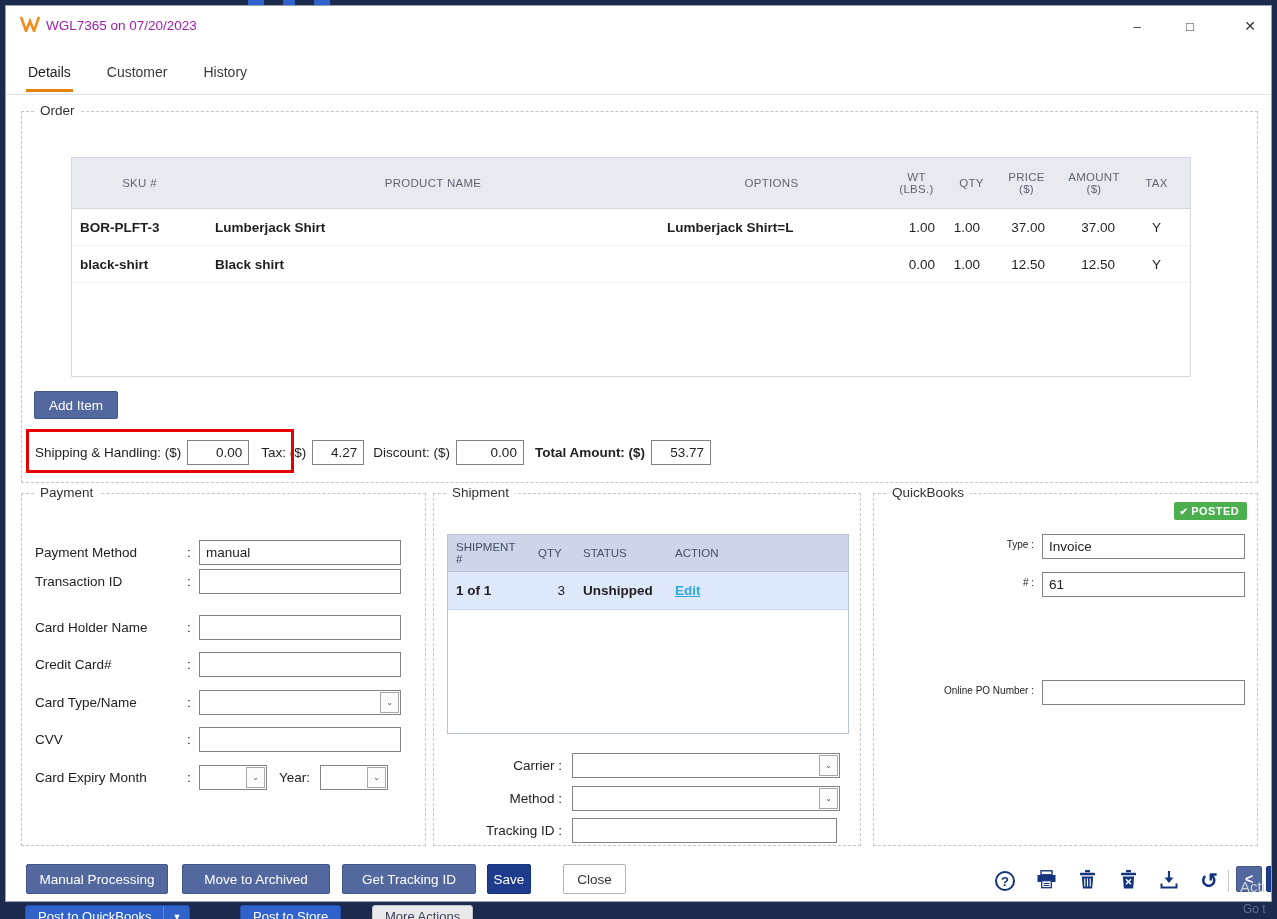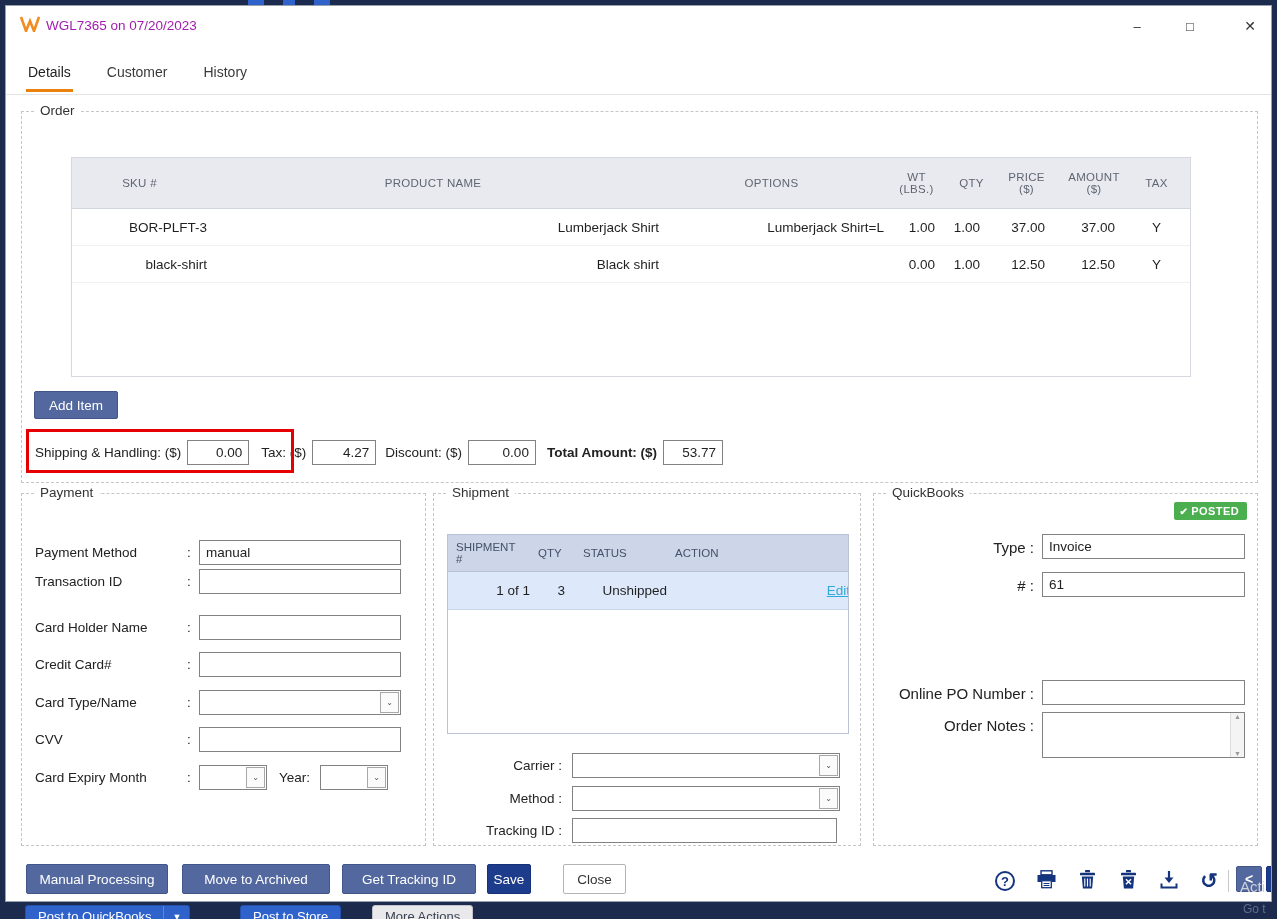--- a/index.html
+++ b/index.html
@@ -37,21 +37,21 @@
 
   
   .tbl-wrap { position:absolute; left:12px; top:45px; width:1120px; height:220px;
               border:1px solid #d5d8e0; overflow:hidden; background:#fff;margin-left:37px; }
   table { border-collapse:collapse; table-layout:fixed; width:100%; }
   .ohead th { background:#e8eaef; color:#5f6672; font-size:11.5px; font-weight:normal;
               letter-spacing:.3px; height:36px; white-space:pre-line; text-align:center;
               vertical-align:middle; border-bottom:1px solid #d2d6de; }
   .orow td { font-size:13.5px; color:#1f1f1f; height:37px; border-bottom:1px solid #f1f1f3;
              overflow:hidden; white-space:nowrap; }
-  td.l { text-align:right; padding-left:8px; }
+  td.l { text-align:left; padding-left:8px;font-weight:bold; }
   td.r { text-align:right; padding-right:14px; }
   td.c { text-align:center; }
   .menu-dots { width:12px; height:26px; margin:0 auto; background:#5a6c8f; color:#fff;
                font-size:11px; display:flex; align-items:center; justify-content:center;
                border-radius:2px; cursor:pointer; }
 
   .btn { display:inline-flex; align-items:center; justify-content:center; cursor:pointer;
          border-radius:2px; font-size:13.5px; }
   .btn-slate { background:#52689f; border:1px solid #42568a; color:#fff; }
   .btn-save  { background:#1e3c8c; border:1px solid #16307a; color:#fff; }
@@ -87,21 +87,21 @@
               height:36px; white-space:pre-line; text-align:left; padding-left:8px;
               vertical-align:middle; border-bottom:1px solid #b9c3d4; }
   .srow td { font-size:13.5px; color:#1f1f1f; height:38px; background:#dde9fb;
              border-bottom:1px solid #c9d6ea; }
   .edit-link { color:#2fa8dc; text-decoration:underline; cursor:pointer; }
   .shrow { position:absolute; height:26px; display:flex; align-items:center; }
   .shlabel { width:128px; text-align:right; font-size:13.5px; color:#222; margin-right:10px; }
 
   
   .qrow { position:absolute; left:0; height:26px; display:flex; align-items:flex-start; }
-  .qlabel { width:160px; text-align:right; font-size:15px; color:#222; margin-right:8px; padding-top:5px; }
+  .qlabel { width:160px; text-align:right; font-size:10px; color:#222; margin-right:8px; padding-top:5px; }
   .q-inp { width:203px; }
   .posted { position:absolute; top:8px; right:10px; background:#4bae4f; color:#fff;
             font-size:11px; font-weight:bold; padding:3px 8px 3px 6px; border-radius:2px;
             display:flex; align-items:center; letter-spacing:.4px; }
   .posted .chk { margin-right:3px; font-size:10px; }
   .view-qb { position:absolute; left:13px; top:142px; width:172px; height:28px; }
   .notes { width:203px; height:46px; border:1px solid #828282; resize:none; position:relative;
            font-family:"Liberation Sans",sans-serif; }
   .notes-wrap { position:relative; width:203px; height:46px; }
   .notes-scroll { position:absolute; right:1px; top:1px; width:14px; height:44px; background:#f4f4f4;
@@ -241,21 +241,21 @@
     </div>
 
     <div class="btn btn-slate add-item">Add Item</div>
 
     <div class="red-hi"></div>
 
     <div class="totals">
       <span class="lbl">Shipping &amp; Handling: ($)</span>
       <input class="inp money" style="width: 62px;" value="0.00">
       <span class="lbl" style="margin-left:12px">Tax: ($)</span>
-      <input class="inp money" style="width: 64px;" value="4.27">
+      <input class="inp money" style="width: 52px;" value="4.27">
       <span class="lbl" style="margin-left:9px">Discount: ($)</span>
       <input class="inp money" style="width: 68px;" value="0.00">
       <span class="lbl" style="margin-left:11px;font-weight:bold">Total Amount: ($)</span>
       <input class="inp money" style="width: 60px;" value="53.77">
     </div>
   </div>
 
   <div class="grp grp-payment">
     <span class="legend">Payment</span>
 
@@ -373,30 +373,20 @@
     <div class="qrow" style="top:78px">
       <span class="qlabel"># :</span>
       <input class="inp q-inp" value="61" style="">
     </div>
 
 
     <div class="qrow" style="top:186px">
       <span class="qlabel">Online PO Number :</span>
       <input class="inp q-inp" value="" style="">
     </div>
-    <div class="qrow" style="top:218px">
-      <span class="qlabel">Order Notes :</span>
-      <span class="notes-wrap">
-        <textarea class="notes" style=""></textarea>
-        <span class="notes-scroll">
-          <span>▲</span>
-          <span>▼</span>
-        </span>
-      </span>
-    </div>
   </div>
 
   <div class="btn btn-slate footer-btn" style="left:20px;width:142px">Manual Processing</div>
   <div class="btn btn-slate footer-btn" style="left:176px;width:148px">Move to Archived</div>
   <div class="btn btn-slate footer-btn" style="left:336px;width:134px">Get Tracking ID</div>
   <div class="btn btn-save footer-btn" style="left:481px;width:44px">Save</div>
   <div class="btn btn-plain footer-btn" style="left:557px;width:63px">Close</div>
 
   <div class="fico" style="left:984px">
     <span class="help-circle">?</span>

